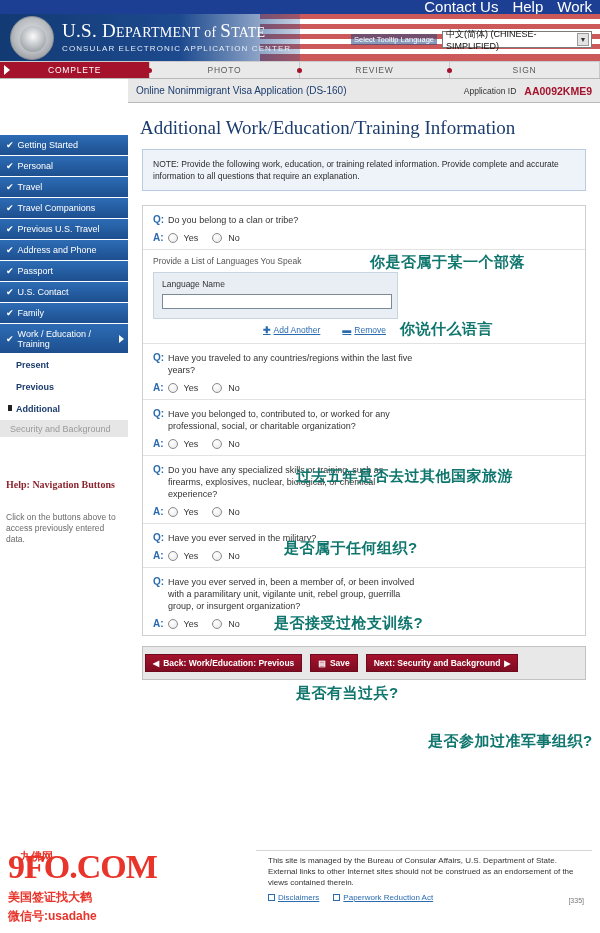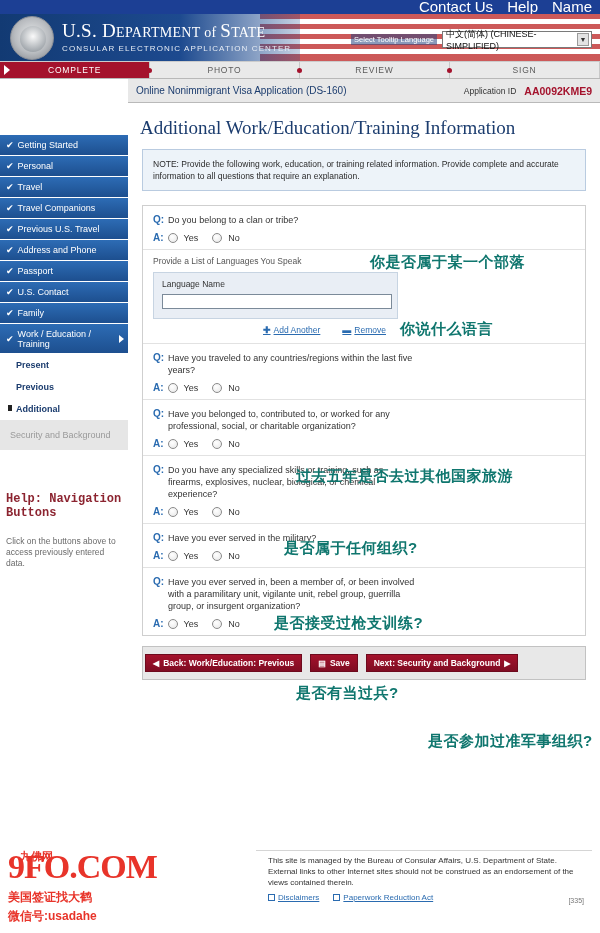--- a/index.html
+++ b/index.html
@@ -237,36 +237,36 @@
     content: "";
     position: absolute;
     left: 8px; top: 7px;
     width: 4px; height: 6px;
     background: #222;
   }
   .sub-item.disabled {
     color: #9a9a9a;
     background: #e6e6e6;
     font-weight: normal;
-    height: 30px;
+    height: 17px;
     line-height: 10px;
     padding-left: 10px;
     padding-right: 6px;
     align-items: center;
   }
   .help-box {
     margin-top: 42px;
     padding: 0 6px;
   }
   .help-title {
     color: #8c2430;
-    font-family: Liberation Mono, monospace;
-    font-weight: bold;
-    font-size: 12px;
-    margin-bottom: 16px;
+    font-family: Liberation Serif, serif;
+    font-weight: bold;
+    font-size: 10px;
+    margin-bottom: 22px;
   }
   .help-text {
     color: #6a6a6a;
     font-size: 8.5px;
     line-height: 11px;
   }
 
   
   .app-header {
     height: 24px;
@@ -507,21 +507,21 @@
   }
 </style>
 </head>
 <body>
 
 <div id="page">
 
   <div class="topbar">
     <a href="#">Contact Us</a>
     <a href="#">Help</a>
-    <a href="#">Name</a>
+    <a href="#">Work</a>
   </div>
 
   <div class="header">
     <div class="header-stripes"></div>
     <div class="header-blue"></div>
     <div class="seal"></div>
     <div class="dept-title"><span>U.S. D</span><span class="small">EPARTMENT</span><span class="small"> of </span><span>S</span><span class="small">TATE</span></div>
     <div class="dept-sub">CONSULAR ELECTRONIC APPLICATION CENTER</div>
     <div class="lang-block">
       <div class="lang-label">Select Tooltip Language</div>

